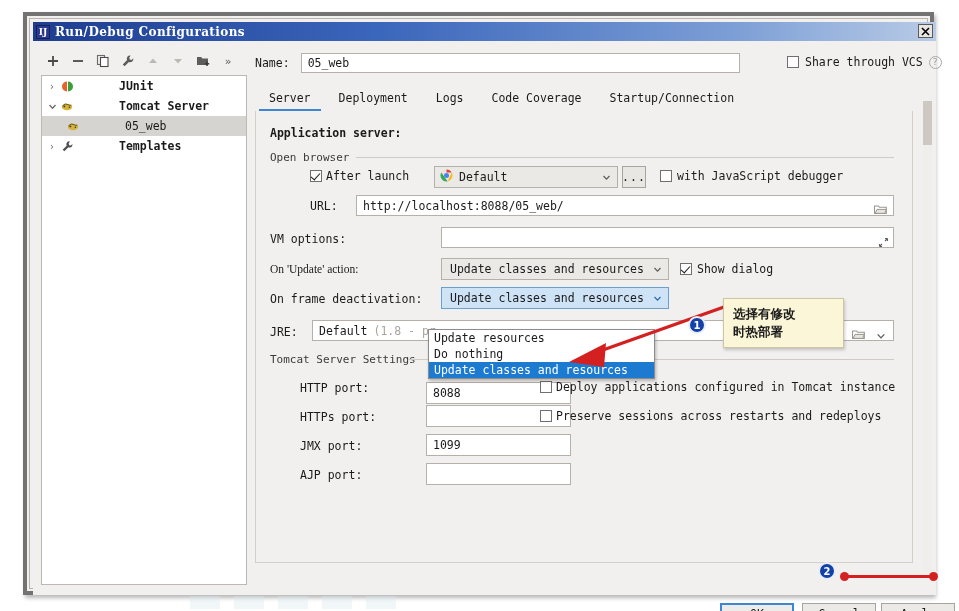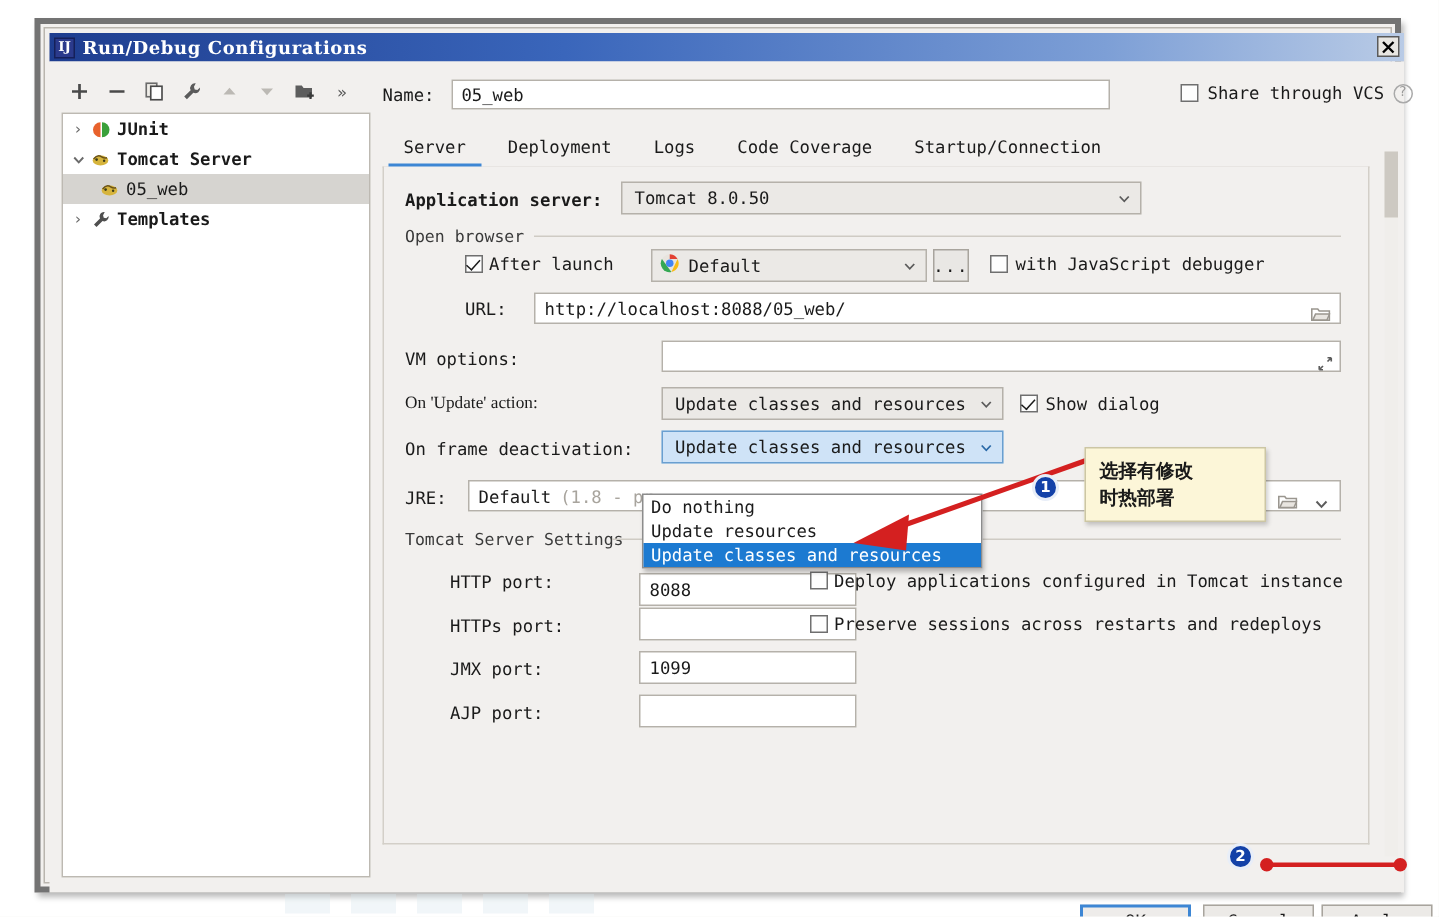--- a/index.html
+++ b/index.html
@@ -157,21 +157,21 @@
     font-family: "DejaVu Sans", sans-serif;
   }
   .tree-icon {
     width: 16px;
     height: 14px;
     display: flex;
     align-items: center;
     justify-content: center;
     margin-right: 3px;
   }
-  .tree-label { font-weight: bold; }
+  .tree-label { font-weight: bold; margin-left: 41px; }
   .tree-label.plain { font-weight: normal; }
   .tree-indent { width: 20px; }
 
   
   #right-pane {
     position: absolute;
     left: 222px;
     top: 6px;
     width: 672px;
     height: 538px;
@@ -659,28 +659,20 @@
           <div class="tab active">Server</div>
           <div class="tab">Deployment</div>
           <div class="tab">Logs</div>
           <div class="tab">Code Coverage</div>
           <div class="tab">Startup/Connection</div>
         </div>
 
         <div id="panel">
 
           <span class="lbl" style="position:absolute;left:14px;top:15px;font-weight:bold;">Application server:</span>
-          <div class="ctl-combo" style="position:absolute;left:158px;top:10px;width:347px;">
-            <span>Tomcat 8.0.50</span>
-            <span class="combo-arrow">
-              <svg width="9" height="9" viewBox="0 0 9 9">
-                  <path d="M1.5 3 L4.5 6.2 L7.5 3" stroke="#5c5c5c" stroke-width="1.2" fill="none"></path>
-                </svg>
-            </span>
-          </div>
 
           <span class="group-title" style="left:14px;top:40px;">Open browser</span>
           <div class="group-line" style="left:100px;top:46px;width:538px;"></div>
 
           <span class="cb checked" style="position:absolute;left:54px;top:59px;"></span>
           <span class="lbl" style="position:absolute;left:70px;top:58px;">After launch</span>
           <div class="ctl-combo" style="position:absolute;left:178px;top:55px;width:184px;background:#ebe9e6;padding-left:5px;">
             <span style="display:flex;align-items:center;gap:6px;">
               <span>
                 <svg width="13" height="13" viewBox="0 0 13 13">
@@ -795,22 +787,22 @@
         <div class="dlg-btn" id="btn-ok">OK</div>
         <div class="dlg-btn" id="btn-cancel">Cancel</div>
         <div class="dlg-btn" id="btn-apply">Apply</div>
       </div>
 
     </div>
   </div>
 </div>
 
 <div id="dropdown-pop">
+  <div class="dd-item">Update resources</div>
   <div class="dd-item">Do nothing</div>
-  <div class="dd-item">Update resources</div>
   <div class="dd-item selected">Update classes and resources</div>
 </div>
 
 <div id="note">
   <span>选择有修改</span>
   <span>时热部署</span>
 </div>
 
 <svg id="arrow-svg" viewBox="0 0 959 611">
   <line x1="724" y1="307" x2="586" y2="356" stroke="#d42020" stroke-width="3.4"></line>

